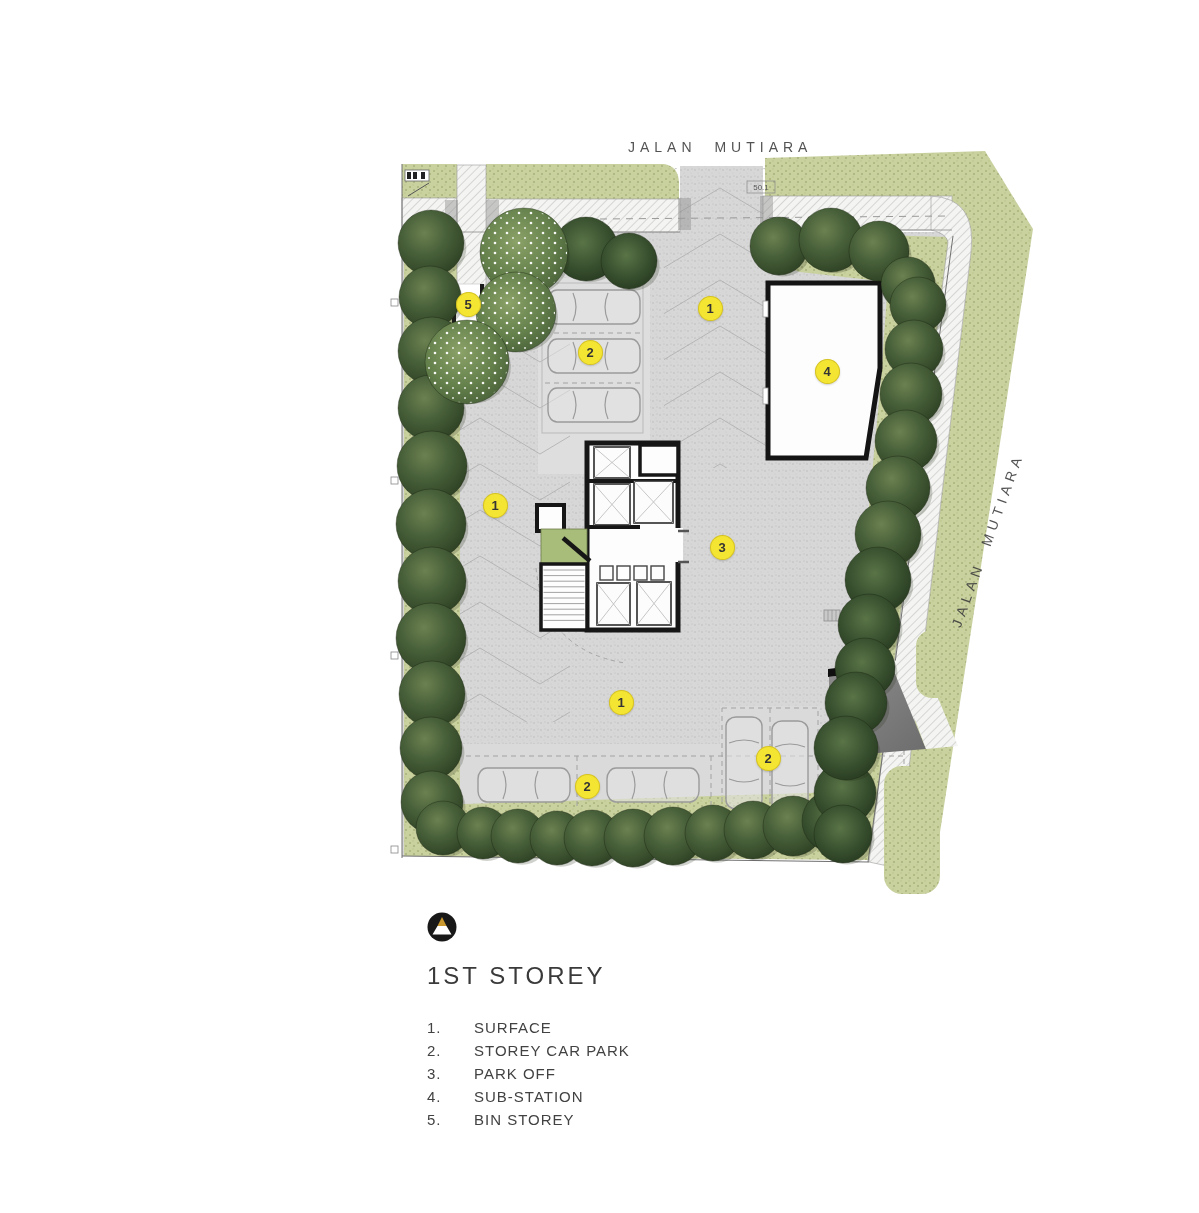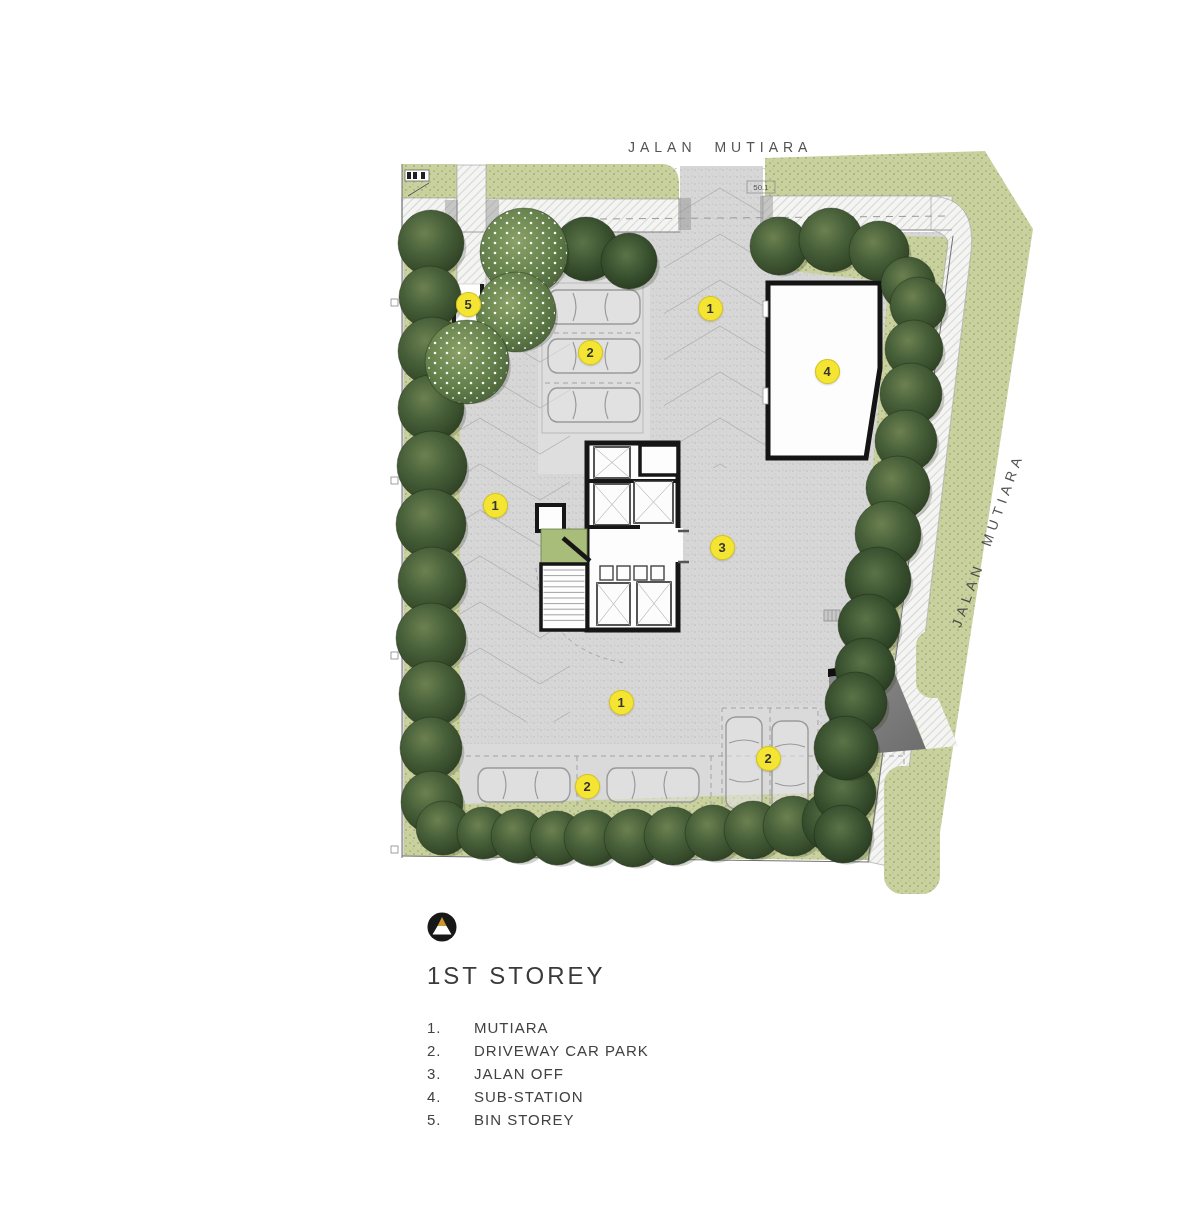--- a/index.html
+++ b/index.html
@@ -363,29 +363,29 @@
 <div class="legend">
   <svg width="30" height="30" viewBox="0 0 30 30">
     <circle cx="15" cy="15" r="14.5" fill="#181818"></circle>
     <polygon points="15,5 19.5,14 10.5,14" fill="#c9992f"></polygon>
     <polygon points="10.5,14 19.5,14 24.5,22.5 5.5,22.5" fill="#ffffff"></polygon>
   </svg>
   <div class="title">1ST STOREY</div>
   <div id="legend-rows">
         <div class="legend-row">
           <span class="legend-num">1.</span>
-          <span class="legend-label">MUTIARA</span>
+          <span class="legend-label">SURFACE</span>
         </div>
         <div class="legend-row">
           <span class="legend-num">2.</span>
-          <span class="legend-label">DRIVEWAY CAR PARK</span>
+          <span class="legend-label">STOREY CAR PARK</span>
         </div>
         <div class="legend-row">
           <span class="legend-num">3.</span>
-          <span class="legend-label">JALAN OFF</span>
+          <span class="legend-label">PARK OFF</span>
         </div>
         <div class="legend-row">
           <span class="legend-num">4.</span>
           <span class="legend-label">SUB-STATION</span>
         </div>
         <div class="legend-row">
           <span class="legend-num">5.</span>
           <span class="legend-label">BIN STOREY</span>
         </div>
       </div>

